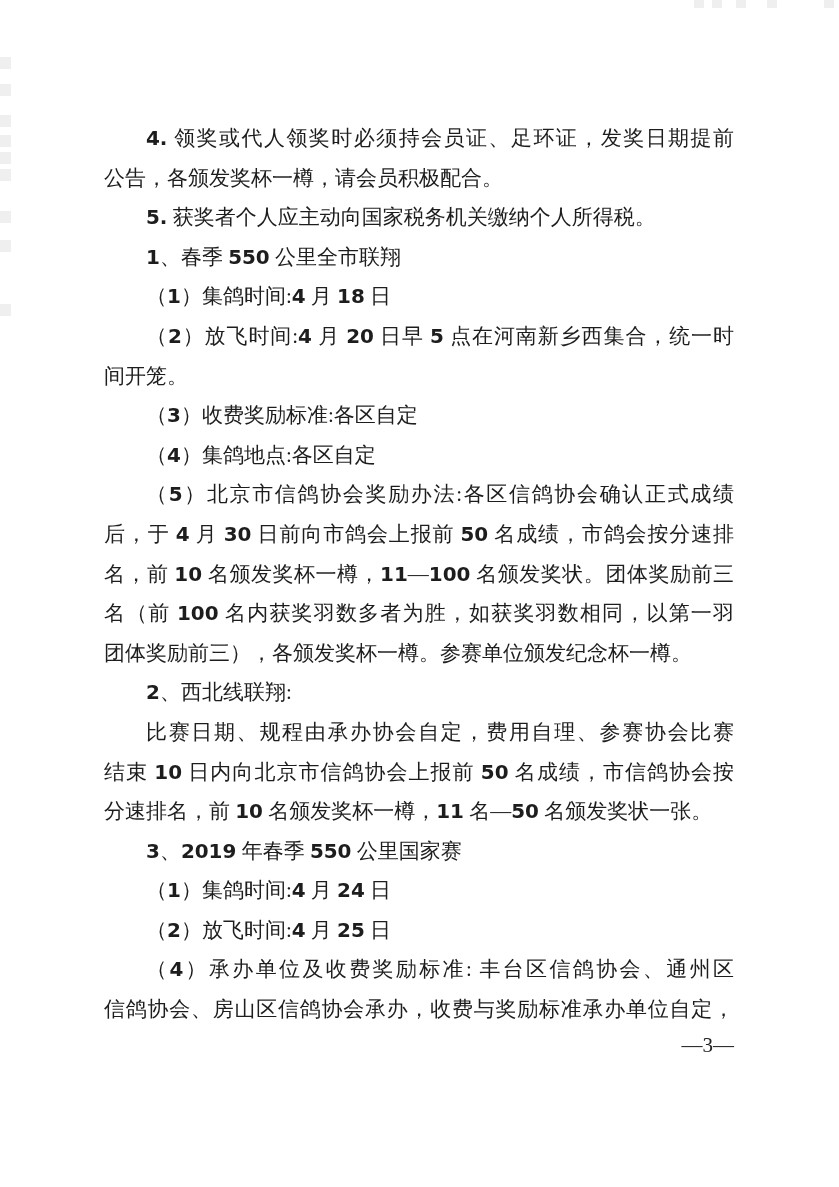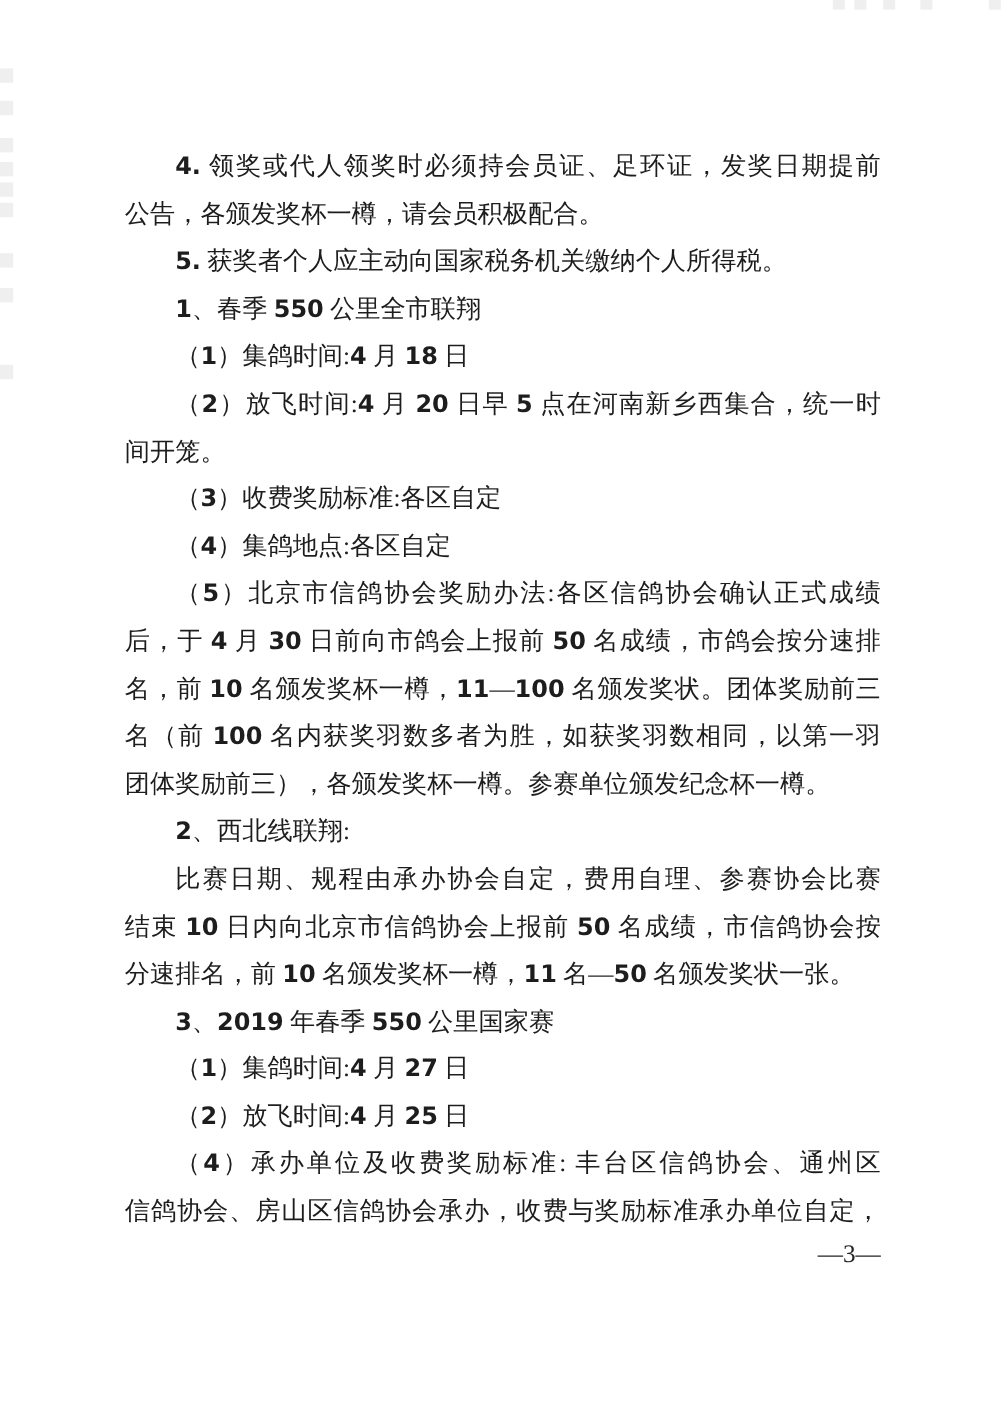--- a/index.html
+++ b/index.html
@@ -106,21 +106,21 @@
         </div>
         <div class="para body">
           <div class="line first fill">比赛日期、规程由承办协会自定，费用自理、参赛协会比赛</div>
           <div class="line fill">结束 <span class="num">10</span> 日内向北京市信鸽协会上报前 <span class="num">50</span> 名成绩，市信鸽协会按</div>
           <div class="line">分速排名，前 <span class="num">10</span> 名颁发奖杯一樽，<span class="num">11</span> 名—<span class="num">50</span> 名颁发奖状一张。</div>
         </div>
         <div class="para body">
           <div class="line first"><span class="num">3</span>、<span class="num">2019</span> 年春季 <span class="num">550</span> 公里国家赛</div>
         </div>
         <div class="para body">
-          <div class="line first">（<span class="num">1</span>）集鸽时间:<span class="num">4</span> 月 <span class="num">27</span> 日</div>
+          <div class="line first">（<span class="num">1</span>）集鸽时间:<span class="num">4</span> 月 <span class="num">24</span> 日</div>
         </div>
         <div class="para body">
           <div class="line first">（<span class="num">2</span>）放飞时间:<span class="num">4</span> 月 <span class="num">25</span> 日</div>
         </div>
         <div class="para body">
           <div class="line first fill">（<span class="num">4</span>）承办单位及收费奖励标准: 丰台区信鸽协会、通州区</div>
           <div class="line fill">信鸽协会、房山区信鸽协会承办，收费与奖励标准承办单位自定，</div>
         </div>
       </div>
     <div class="pagenum">—3—</div>

